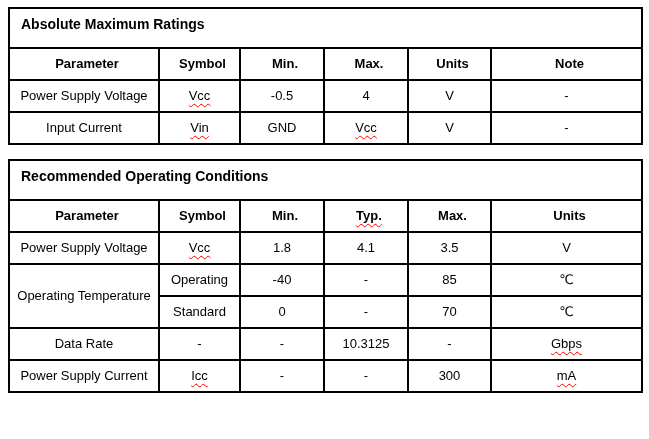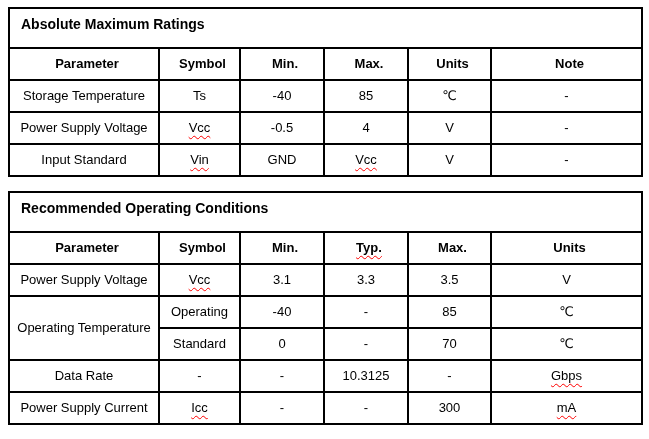--- a/index.html
+++ b/index.html
@@ -81,38 +81,30 @@
         <td class="title-cell" colspan="6"><span>Absolute Maximum Ratings</span></td>
       </tr>
       <tr>
             <th><span>Parameter</span></th>
             <th><span>Symbol</span></th>
             <th><span>Min.</span></th>
             <th><span>Max.</span></th>
             <th><span>Units</span></th>
             <th><span>Note</span></th>
           </tr>
-    <tr>
-            <td><span>Storage Temperature</span></td>
-            <td><span>Ts</span></td>
-            <td><span>-40</span></td>
-            <td><span>85</span></td>
-            <td><span>℃</span></td>
-            <td><span>-</span></td>
-          </tr>
           <tr>
             <td><span>Power Supply Voltage</span></td>
             <td><span class="sq">Vcc</span></td>
             <td><span>-0.5</span></td>
             <td><span>4</span></td>
             <td><span>V</span></td>
             <td><span>-</span></td>
           </tr>
           <tr>
-            <td><span>Input Standard</span></td>
+            <td><span>Input Current</span></td>
             <td><span class="sq">Vin</span></td>
             <td><span>GND</span></td>
             <td><span class="sq">Vcc</span></td>
             <td><span>V</span></td>
             <td><span>-</span></td>
           </tr>
         </tbody>
   </table>
 
   <table class="doc-table">
@@ -132,22 +124,22 @@
             <th><span>Parameter</span></th>
             <th><span>Symbol</span></th>
             <th><span>Min.</span></th>
             <th><span class="sq">Typ.</span></th>
             <th><span>Max.</span></th>
             <th><span>Units</span></th>
           </tr>
     <tr>
             <td><span>Power Supply Voltage</span></td>
             <td><span class="sq">Vcc</span></td>
-            <td><span>3.1</span></td>
-            <td><span>3.3</span></td>
+            <td><span>1.8</span></td>
+            <td><span>4.1</span></td>
             <td><span>3.5</span></td>
             <td><span>V</span></td>
           </tr>
           <tr>
             <td rowspan="2"><span>Operating Temperature</span></td>
             <td><span>Operating</span></td>
             <td><span>-40</span></td>
             <td><span>-</span></td>
             <td><span>85</span></td>
             <td><span>℃</span></td>

